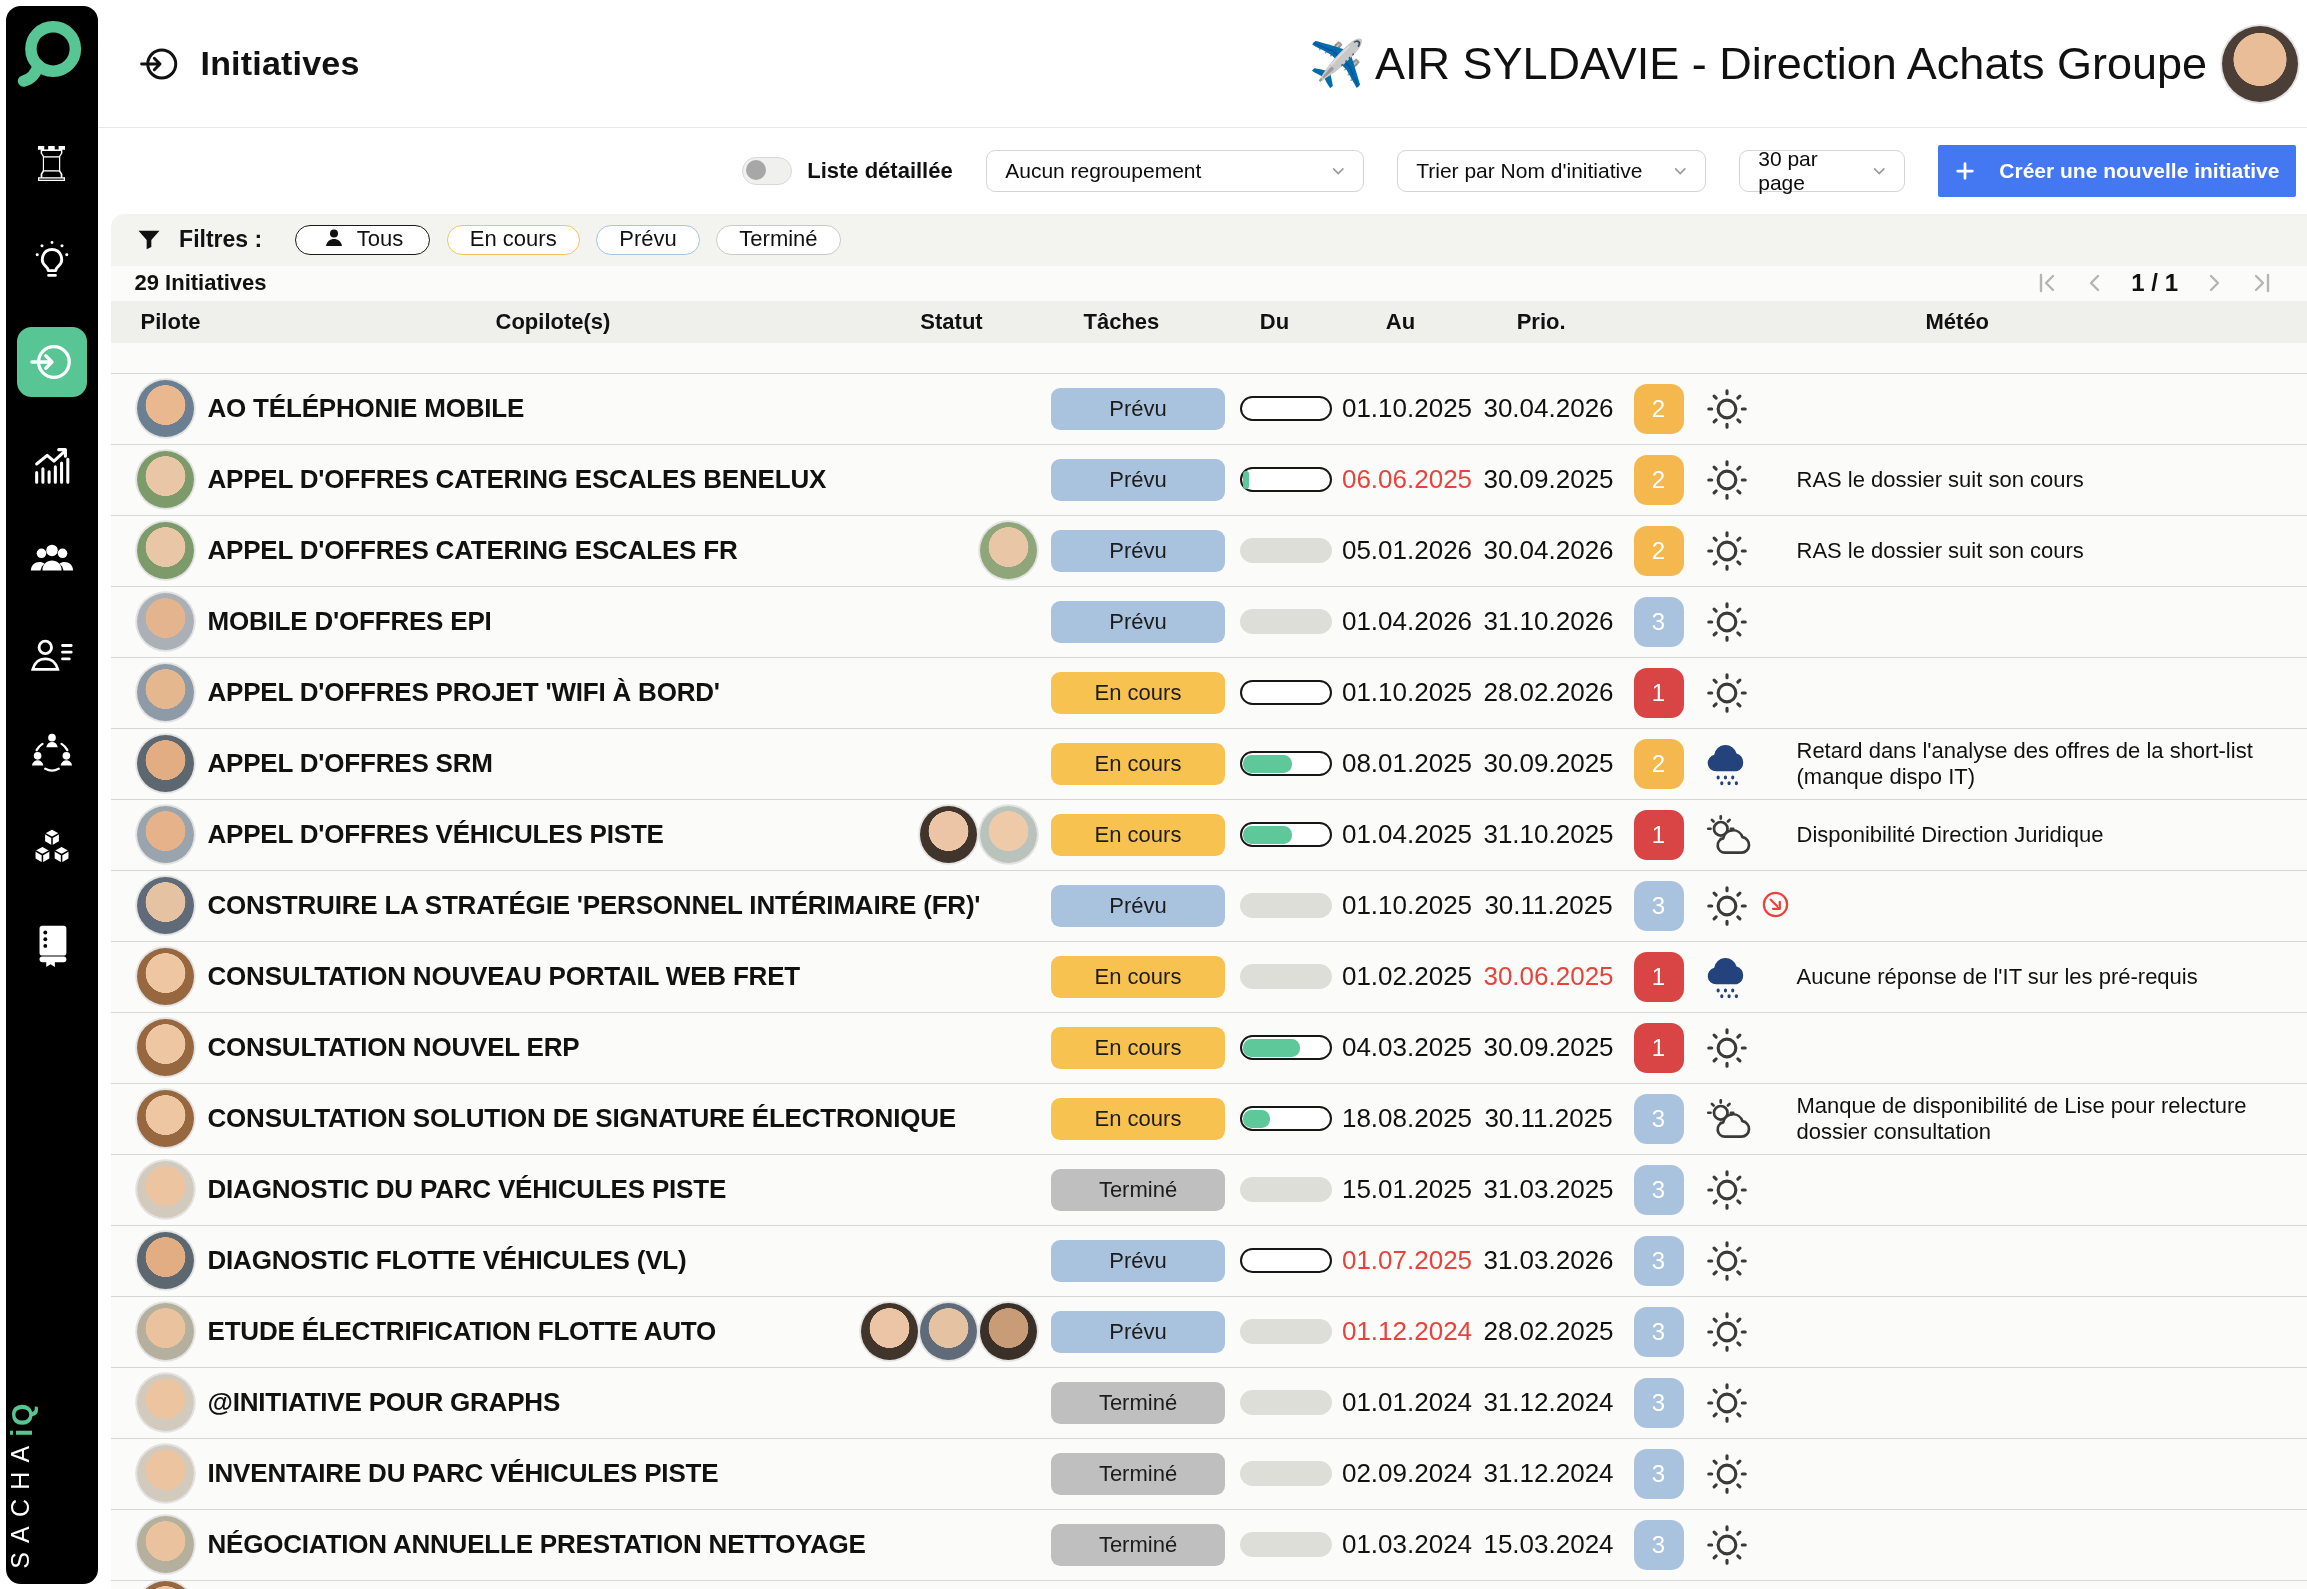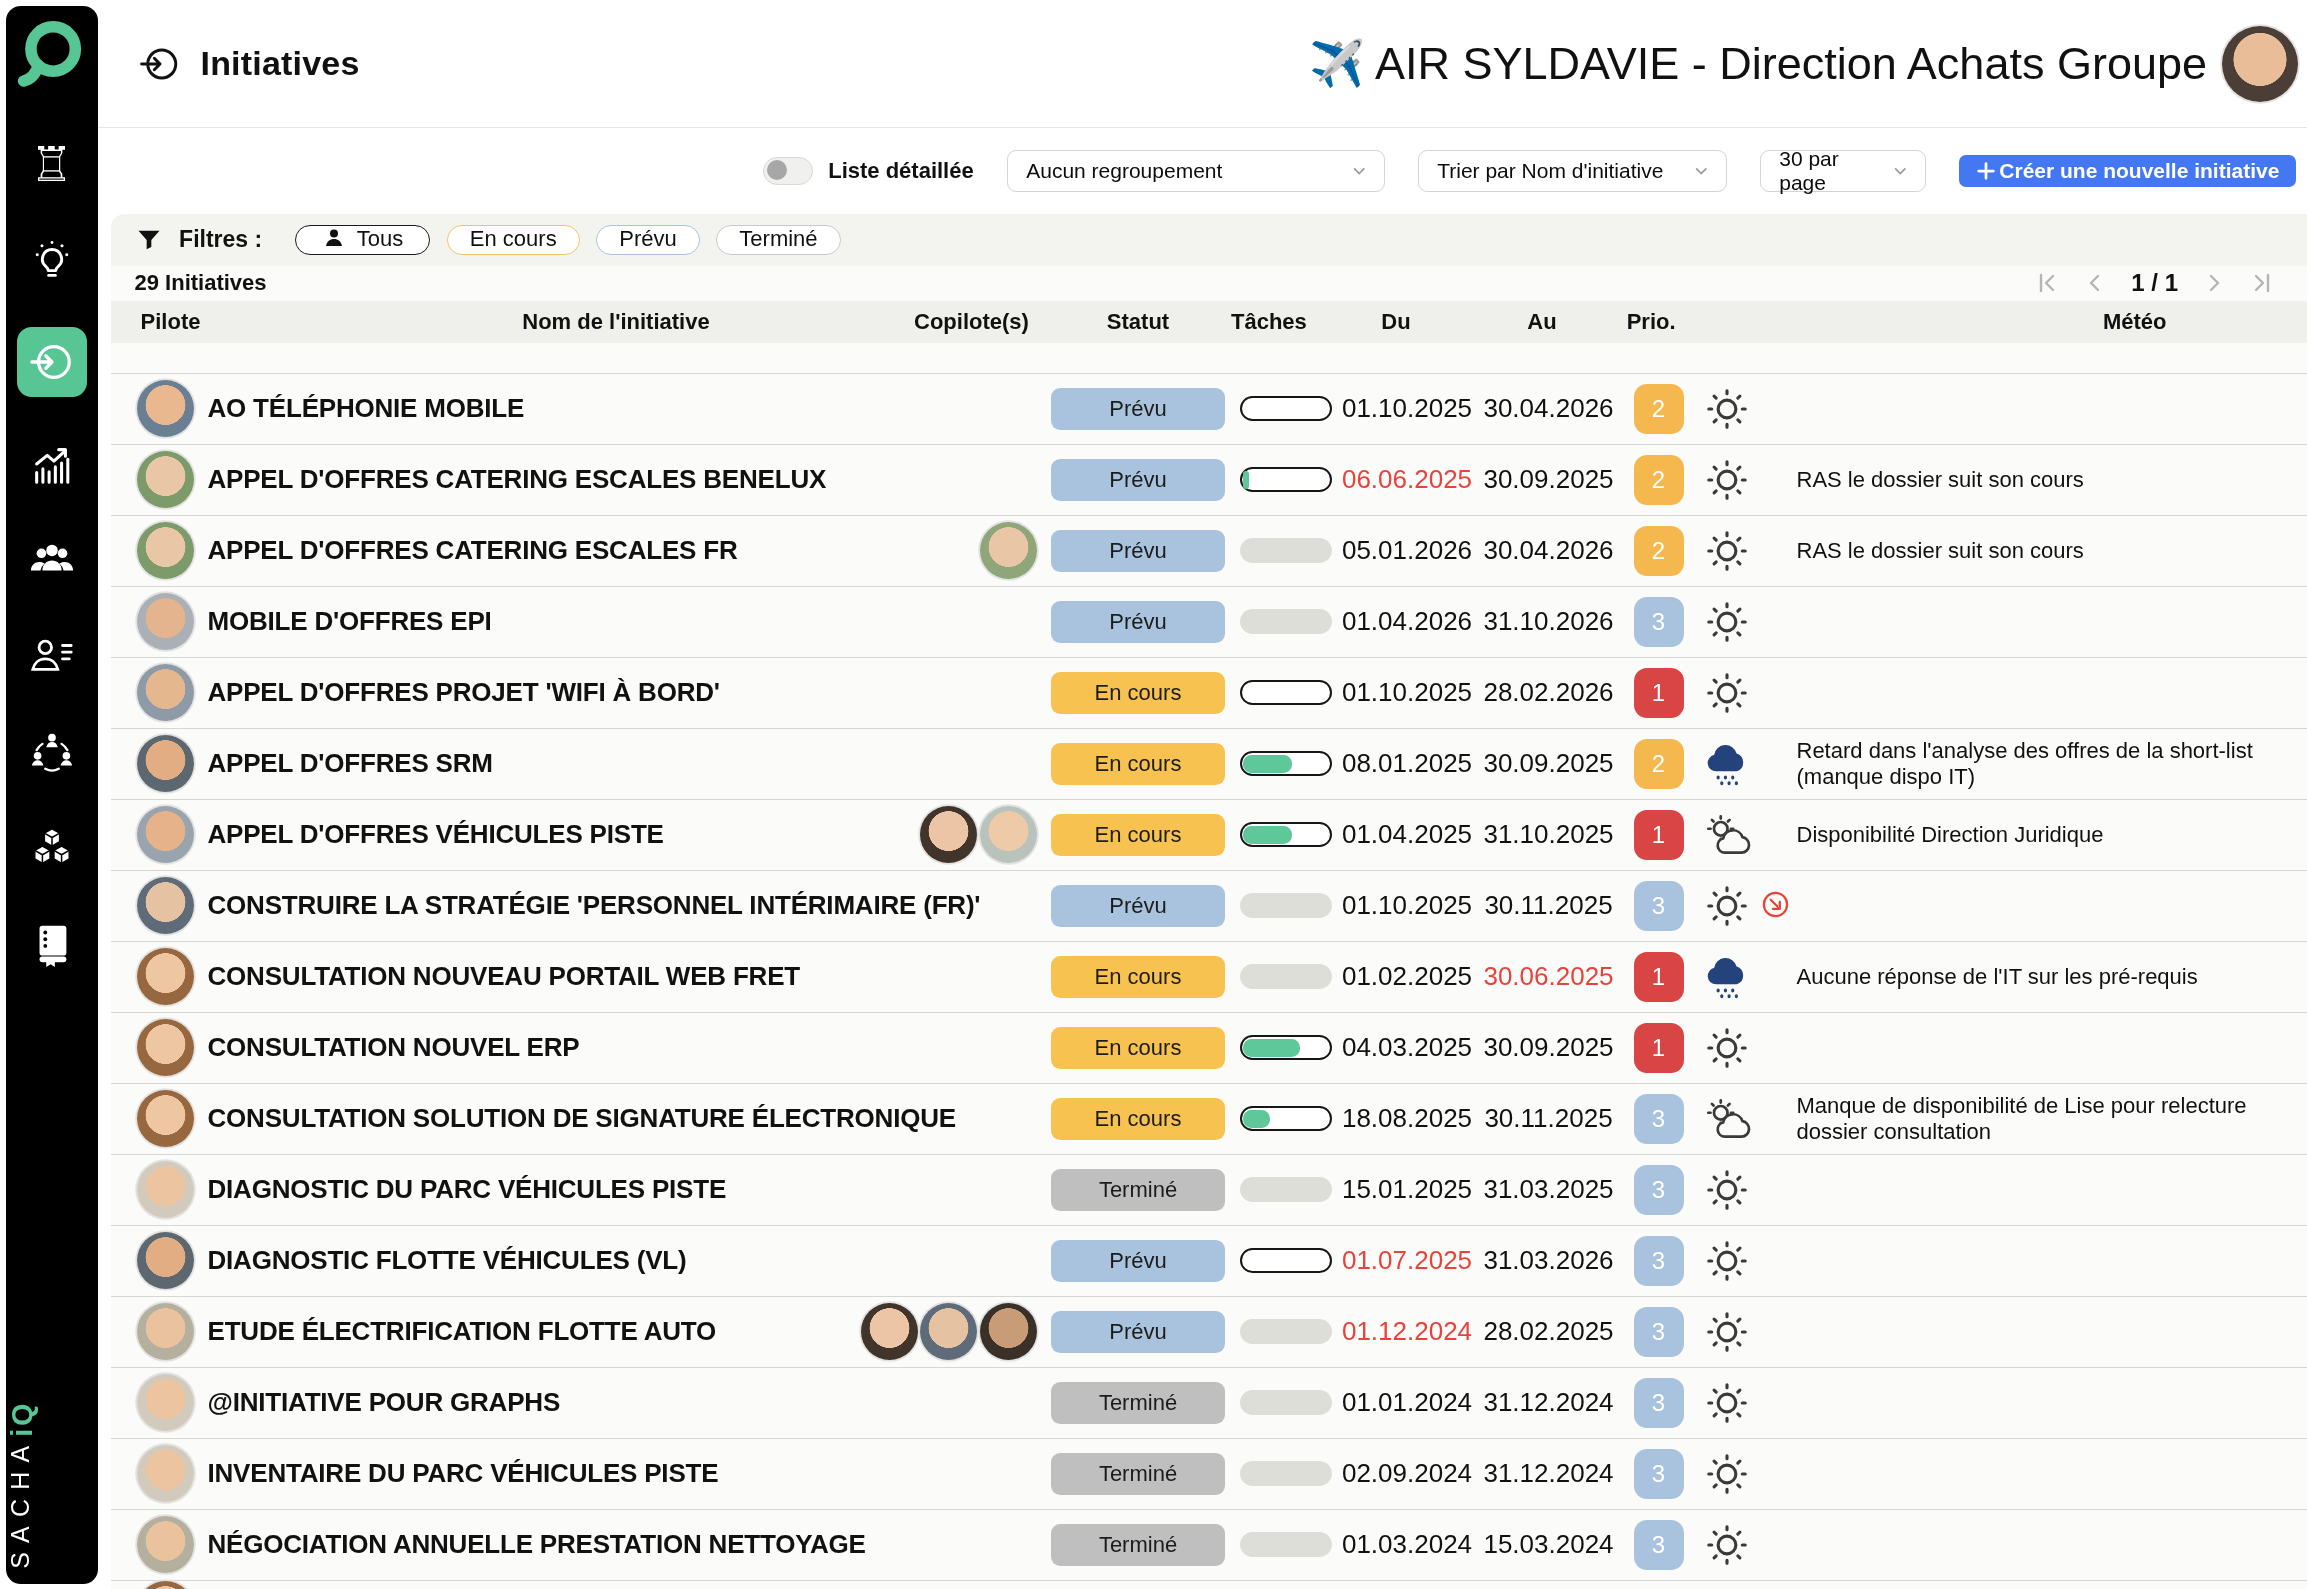--- a/index.html
+++ b/index.html
@@ -44,22 +44,22 @@
   .toolbar{height:86px;display:flex;align-items:center;background:#fff;padding-right:11px;gap:33px}
   .toggle-group{margin-left:auto;display:flex;align-items:center;gap:14.8px;cursor:pointer}
   .toggle{width:50px;height:28px;border-radius:14px;background:#f0f0ef;border:1.8px solid #d8d8d8;position:relative}
   .knob{position:absolute;left:2.8px;top:1.8px;width:20px;height:20px;border-radius:50%;background:#a7a7a7}
   .toggle-label{font-size:22px;font-weight:600}
   .select{height:42px;border:1.8px solid #d4d4d2;border-radius:9.2px;background:#fff;
     display:flex;align-items:center;justify-content:space-between;padding:0 14.8px 0 18.5px;
     font-size:21px;color:#0c0c0c;cursor:pointer}
   .select svg{width:18.5px;height:18.5px;color:#9a9a9a;flex:0 0 auto;margin-left:11px}
   .sel-group{width:378px}.sel-sort{width:309px}.sel-page{width:166px}
-  .create-btn{height:32px;padding:0 16.6px;border:none;border-radius:7px;background:var(--blue);
-    color:#fff;font-family:inherit;font-size:21px;font-weight:600;display:flex;align-items:center;gap:2px;cursor:pointer}
+  .create-btn{height:52px;padding:0 16.6px;border:none;border-radius:2px;background:var(--blue);
+    color:#fff;font-family:inherit;font-size:21px;font-weight:600;display:flex;align-items:center;gap:23px;cursor:pointer}
   .create-btn svg{width:22px;height:22px}
 
   
   .panel{flex:1;margin-left:13px;background:var(--panel);border-top-left-radius:13px;
     display:flex;flex-direction:column;overflow:hidden}
   .filterbar{height:62px;background:var(--filterbg);border-top-left-radius:13px;
     display:flex;align-items:center;gap:16.6px;padding-left:24px}
   .filterbar .funnel{width:28px;height:28px}
   .filter-label{font-size:23px;font-weight:bold;margin-right:16px}
   .pill{display:flex;align-items:flex-start;gap:11px;height:30px;padding:0 22px;border-radius:22px;
@@ -291,21 +291,20 @@
                 <path d="M9 5l7 7-7 7"></path>
               </svg></span>
           <span class="pg"><svg viewBox="0 0 24 24" fill="none" stroke="#b5b5b5" stroke-width="2.4" stroke-linecap="round" stroke-linejoin="round">
                 <path d="M18 4v16M6 5l7 7-7 7"></path>
               </svg></span>
         </div>
       </div>
 
       <div class="grid thead">
         <div class="h h-pilote">Pilote</div>
-        <div class="h h-nom">Nom de l'initiative</div>
         <div class="h h-copilotes">Copilote(s)</div>
         <div class="h">Statut</div>
         <div class="h h-taches">Tâches</div>
         <div class="h h-du">Du</div>
         <div class="h h-au">Au</div>
         <div class="h h-prio">Prio.</div>
         <div class="h"></div>
         <div class="h"></div>
         <div class="h h-meteo">Météo</div>
       </div>

